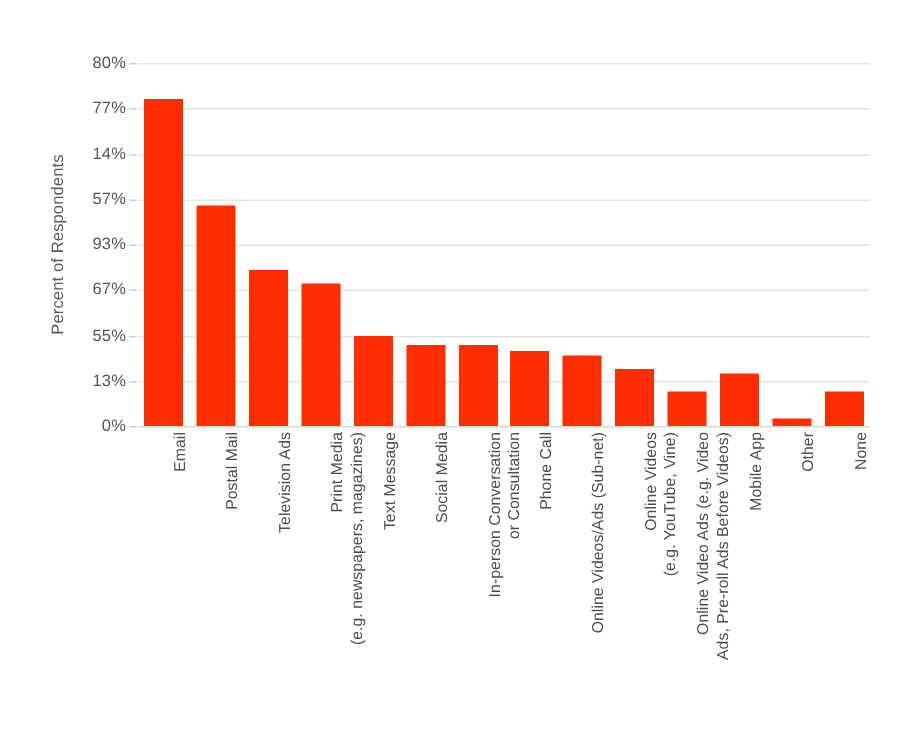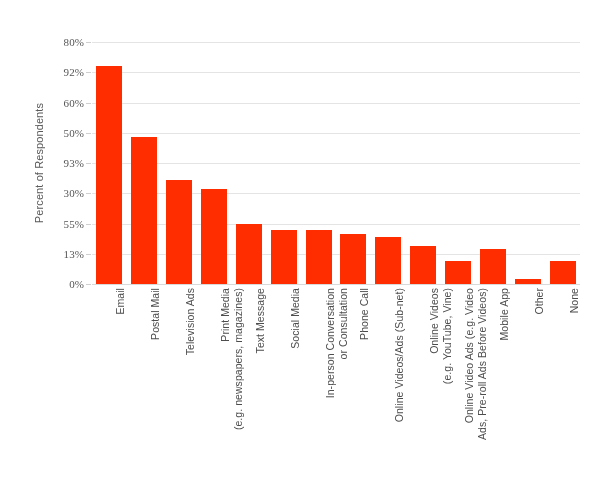--- a/index.html
+++ b/index.html
@@ -62,21 +62,20 @@
   }
   .tick-label {
     position: absolute;
     right: 100%;
     margin-right: 8px;
     transform: translateY(-50%);
     font-size: 11px;
     color: #555555;
     white-space: nowrap;
     letter-spacing: 0.1px;
-    font-family: Liberation Serif, serif;
   }
   .tick-row {
     position: absolute;
     left: 0;
     width: 488px;
     height: 0;
   }
 
   
   .bar {
@@ -127,41 +126,41 @@
         <div class="tick-label">13%</div>
       </div>
       <div class="gridline" style="top: 181.5px;"></div>
       <div class="tick-row" style="top: 181.5px;">
         <div class="tick-mark"></div>
         <div class="tick-label">55%</div>
       </div>
       <div class="gridline" style="top: 151.25px;"></div>
       <div class="tick-row" style="top: 151.25px;">
         <div class="tick-mark"></div>
-        <div class="tick-label">30%</div>
+        <div class="tick-label">67%</div>
       </div>
       <div class="gridline" style="top: 121px;"></div>
       <div class="tick-row" style="top: 121px;">
         <div class="tick-mark"></div>
         <div class="tick-label">93%</div>
       </div>
       <div class="gridline" style="top: 90.75px;"></div>
       <div class="tick-row" style="top: 90.75px;">
         <div class="tick-mark"></div>
-        <div class="tick-label">50%</div>
+        <div class="tick-label">57%</div>
       </div>
       <div class="gridline" style="top: 60.5px;"></div>
       <div class="tick-row" style="top: 60.5px;">
         <div class="tick-mark"></div>
-        <div class="tick-label">60%</div>
+        <div class="tick-label">14%</div>
       </div>
       <div class="gridline" style="top: 30.25px;"></div>
       <div class="tick-row" style="top: 30.25px;">
         <div class="tick-mark"></div>
-        <div class="tick-label">92%</div>
+        <div class="tick-label">77%</div>
       </div>
       <div class="gridline" style="top: 0px;"></div>
       <div class="tick-row" style="top: 0px;">
         <div class="tick-mark"></div>
         <div class="tick-label">80%</div>
       </div>
       <div class="bar" title="Email: 72%" style="left: 4.42857px; width: 26px; height: 217.8px; background: rgb(255, 45, 0);"></div>
       <div class="bar" title="Postal Mail: 48.5%" style="left: 39.2857px; width: 26px; height: 146.712px; background: rgb(255, 45, 0);"></div>
       <div class="bar" title="Television Ads: 34.5%" style="left: 74.1429px; width: 26px; height: 104.362px; background: rgb(255, 45, 0);"></div>
       <div class="bar" title="Print Media (e.g. newspapers, magazines): 31.5%" style="left: 109px; width: 26px; height: 95.2875px; background: rgb(255, 45, 0);"></div>

